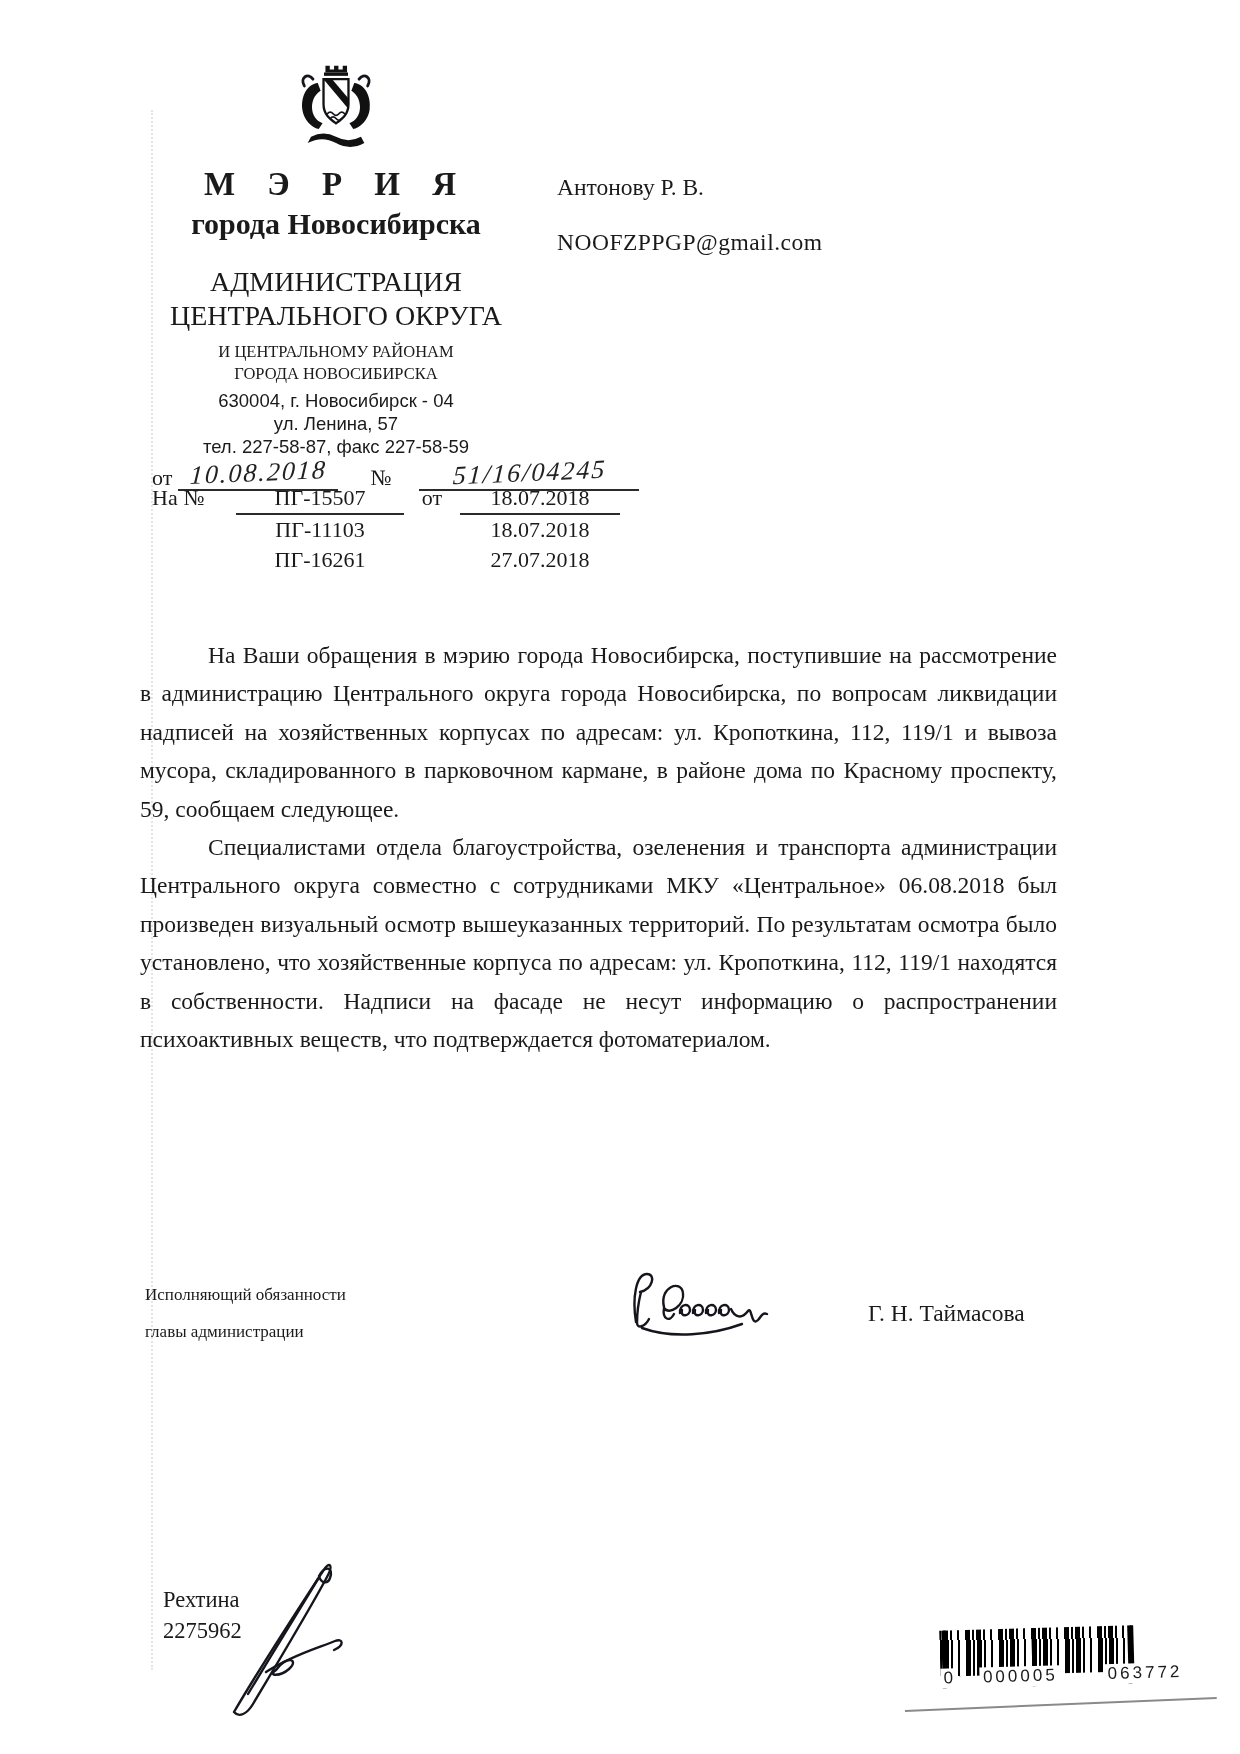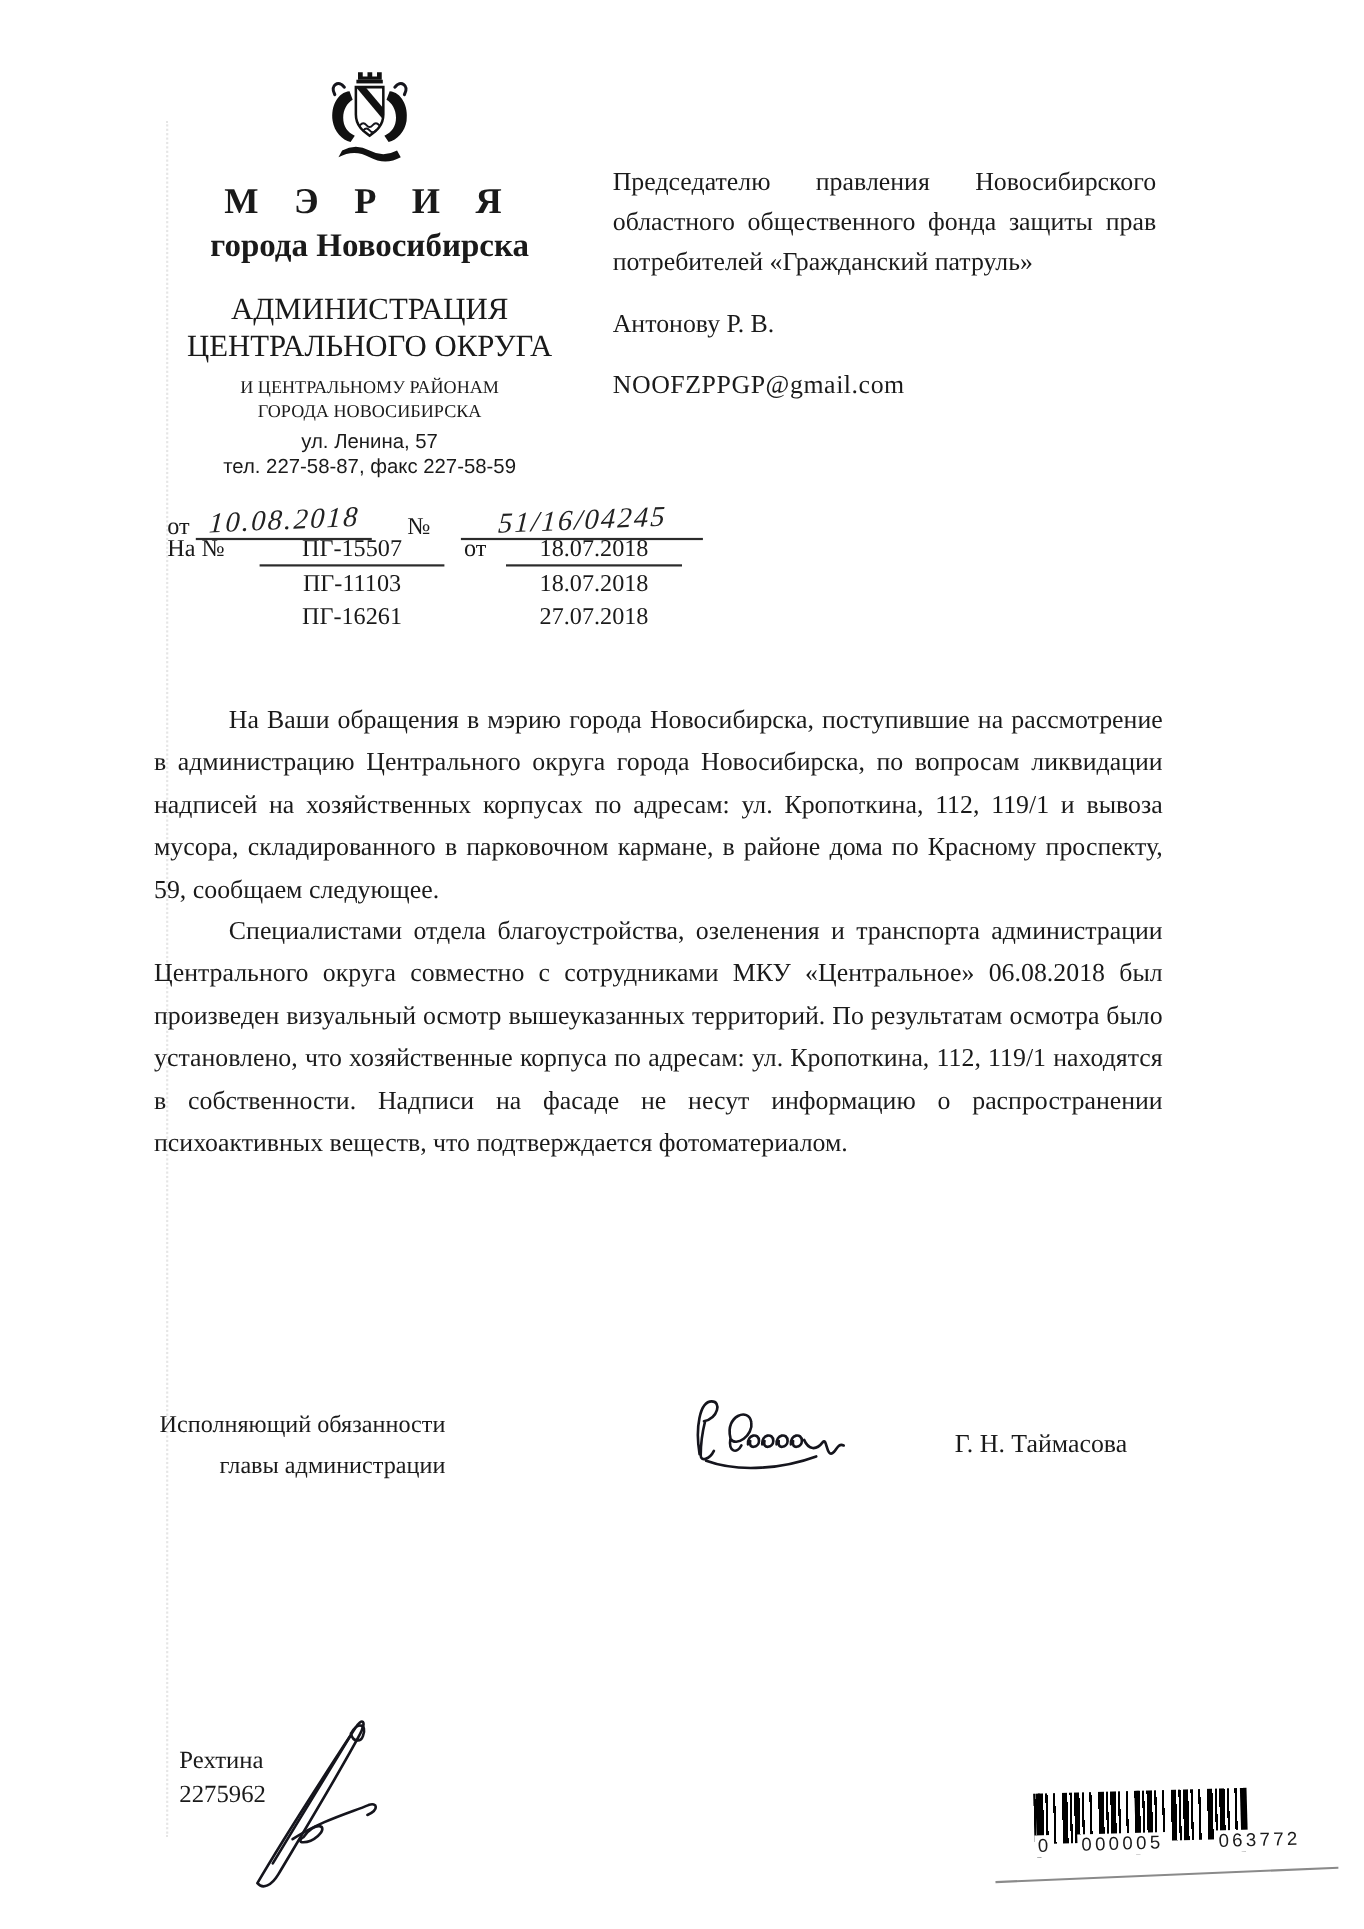--- a/index.html
+++ b/index.html
@@ -49,21 +49,21 @@
   .reply-row{display:flex;line-height:30px;}
   .reply-label{width:84px;}
   .reply-num{width:168px;text-align:center;}
   .reply-ot{width:56px;text-align:center;}
   .reply-date{width:160px;text-align:center;}
   .u{border-bottom:2px solid #2b2b2b;}
   
   .letter-body{position:absolute;left:140px;top:636px;width:917px;font-size:23.5px;line-height:38.4px;text-align:justify;}
   .letter-body p{margin:0;text-indent:68px;}
   
-  .sig-position{position:absolute;left:145px;top:1276px;font-size:22px;line-height:37px;text-align:right;}
+  .sig-position{position:absolute;left:145px;top:1276px;font-size:17px;line-height:37px;}
   .sig-script{position:absolute;left:608px;top:1262px;width:175px;height:85px;}
   .sig-name{position:absolute;left:868px;top:1300px;font-size:23.5px;}
   
   .executor{position:absolute;left:163px;top:1584px;font-size:22.5px;line-height:31px;}
   .exec-script{position:absolute;left:222px;top:1552px;width:152px;height:168px;}
   
   .barcode{position:absolute;left:940px;top:1628px;width:194px;transform:rotate(-1.6deg);}
   .bars{
     height:46px;
     background:repeating-linear-gradient(90deg,
@@ -123,27 +123,27 @@
     <div class="org2">города Новосибирска</div>
     <div class="dept">
       <div>АДМИНИСТРАЦИЯ</div>
       <div>ЦЕНТРАЛЬНОГО ОКРУГА</div>
     </div>
     <div class="districts">
       <div>И ЦЕНТРАЛЬНОМУ РАЙОНАМ</div>
       <div>ГОРОДА НОВОСИБИРСКА</div>
     </div>
     <div class="addr">
+      <div>630004, г. Новосибирск - 04</div>
       <div>ул. Ленина, 57</div>
       <div>тел. 227-58-87, факс 227-58-59</div>
     </div>
   </div>
 
   <div class="recipient">
-    <p class="title">Председателю правления Новосибирского областного общественного фонда защиты прав потребителей «Гражданский патруль»</p>
     <div class="name">Антонову Р. В.</div>
     <div class="email">NOOFZPPGP@gmail.com</div>
   </div>
 
   <div class="ref-line">
     <span>от</span>
     <span class="hw-slot slot-date"><span class="hw">10.08.2018</span></span>
     <span class="no-label">№</span>
     <span class="hw-slot slot-num"><span class="hw">51/16/04245</span></span>
   </div>

